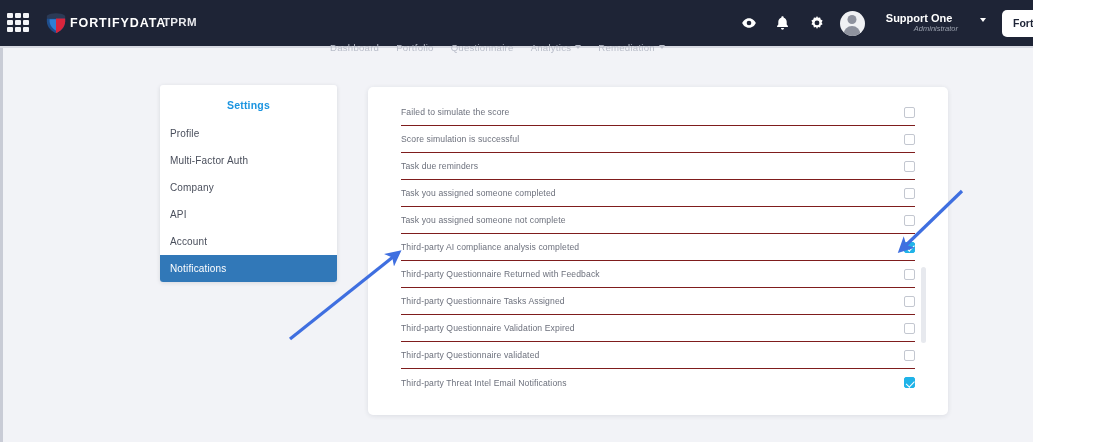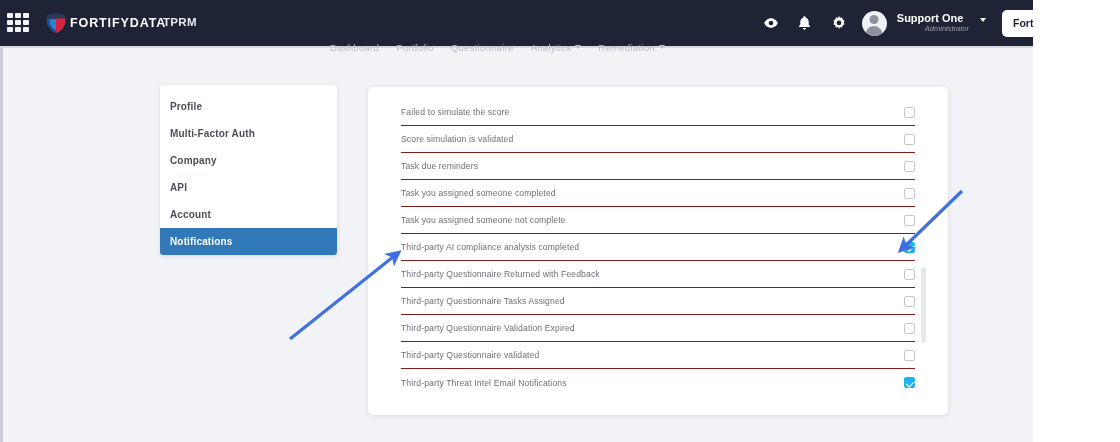--- a/index.html
+++ b/index.html
@@ -132,21 +132,21 @@
     display: flex;
     align-items: center;
     justify-content: center;
     cursor: pointer;
   }
   .hicon svg { display: block; }
 
   .user-block {
     display: flex;
     align-items: center;
-    gap: 10px;
+    gap: 21px;
     margin-left: 6px;
     cursor: pointer;
   }
   .avatar {
     width: 25px; height: 25px;
     border-radius: 50%;
     background: #f0f1f4;
     position: relative;
     overflow: hidden;
     flex: none;
@@ -244,21 +244,20 @@
     padding: 6px 0 9px 0;
     letter-spacing: 0.2px;
   }
   .settings-item {
     font-size: 10px;
     color: #4a4f5c;
     padding: 8px 0 8px 10px;
     cursor: pointer;
     letter-spacing: 0.15px;
     white-space: nowrap;
-    font-weight: bold;
   }
   .settings-item.active {
     background: #3178b8;
     color: #ffffff;
   }
 
   
   .notif-panel {
     position: absolute;
     left: 368px; top: 87px;
@@ -425,37 +424,38 @@
         <span class="tenant-caret-circle">
           <span class="tenant-caret"></span>
         </span>
       </div>
 
     </div>
   </div>
   <div class="header-shadowline"></div>
 
   <div class="settings-card">
+    <div class="settings-title">Settings</div>
     <div class="settings-item">Profile</div>
     <div class="settings-item">Multi-Factor Auth</div>
     <div class="settings-item">Company</div>
     <div class="settings-item">API</div>
     <div class="settings-item">Account</div>
     <div class="settings-item active">Notifications</div>
   </div>
 
   <div class="notif-panel">
     <div class="notif-list">
 
       <div class="notif-row">
         <span class="notif-label">Failed to simulate the score</span>
         <span class="cbox"></span>
       </div>
       <div class="notif-row">
-        <span class="notif-label">Score simulation is validated</span>
+        <span class="notif-label">Score simulation is successful</span>
         <span class="cbox"></span>
       </div>
       <div class="notif-row">
         <span class="notif-label">Task due reminders</span>
         <span class="cbox"></span>
       </div>
       <div class="notif-row">
         <span class="notif-label">Task you assigned someone completed</span>
         <span class="cbox"></span>
       </div>

